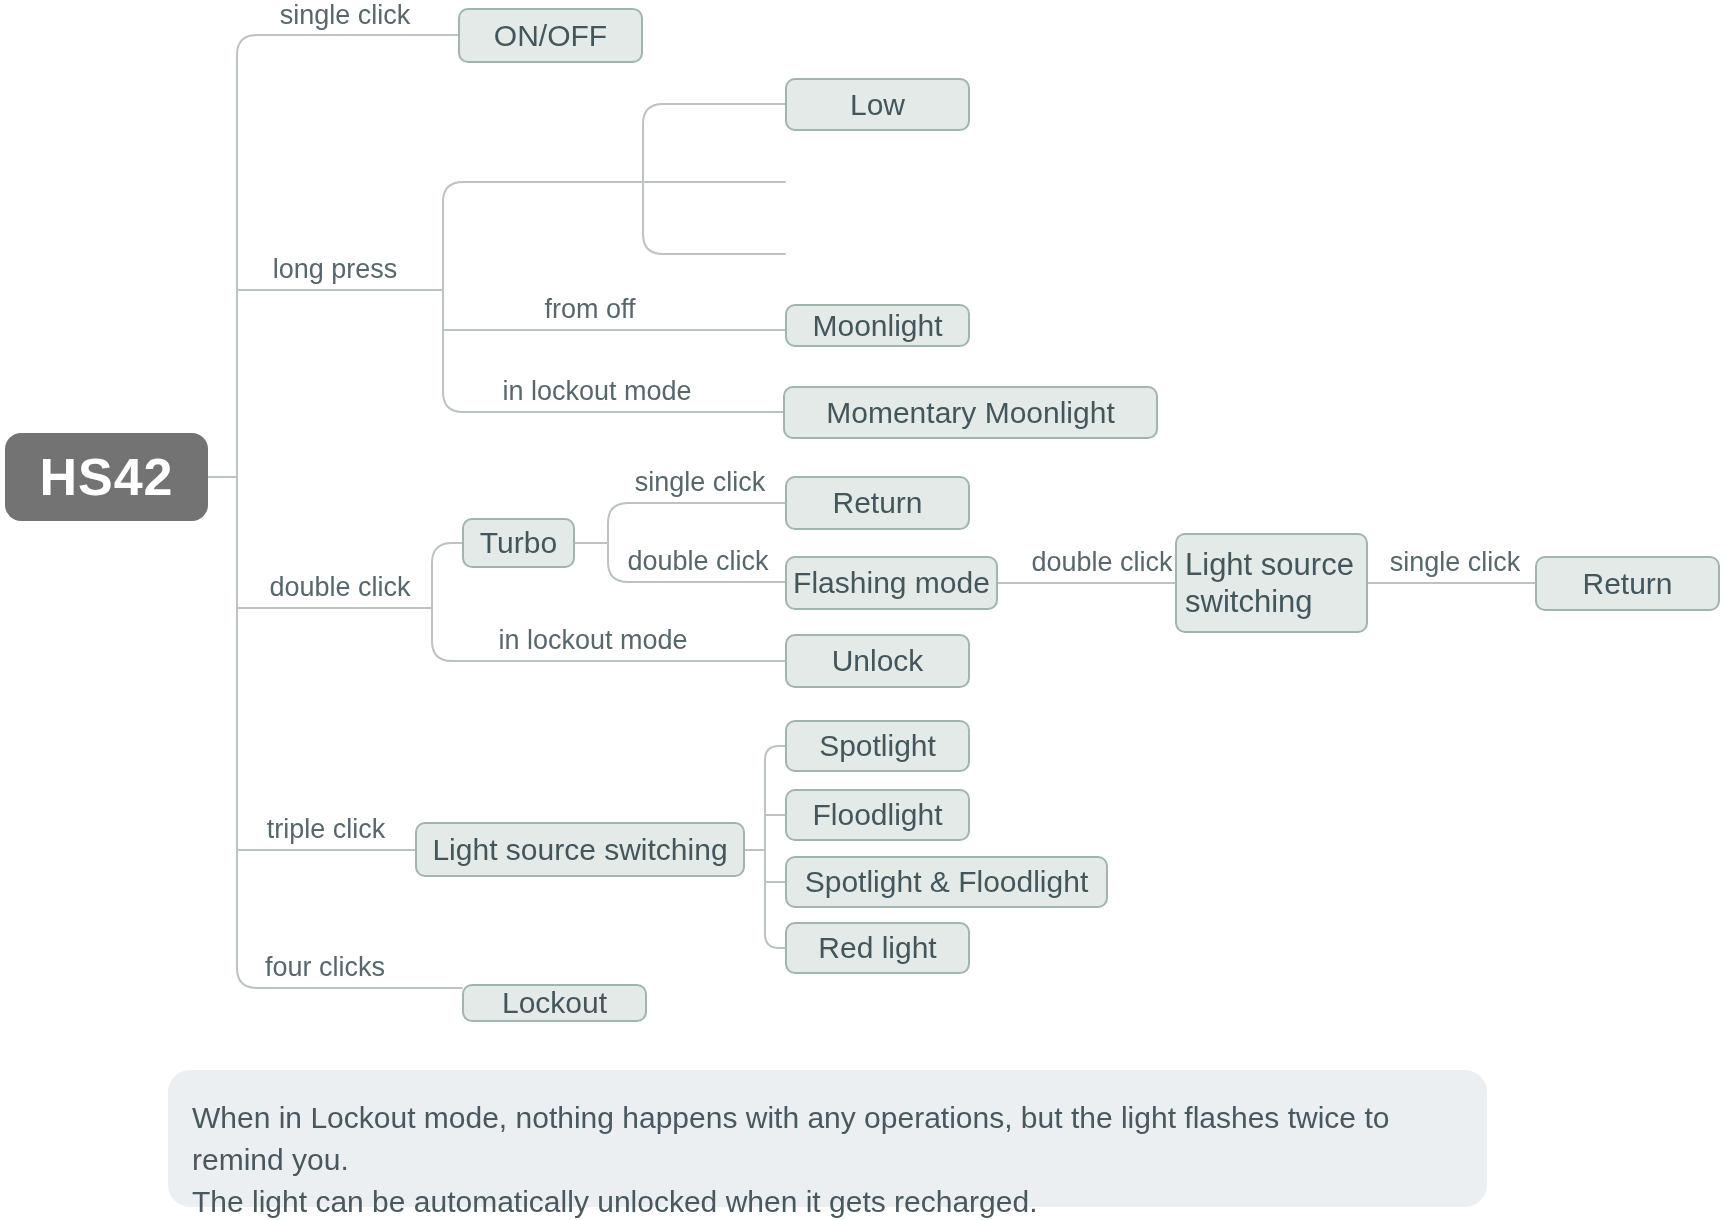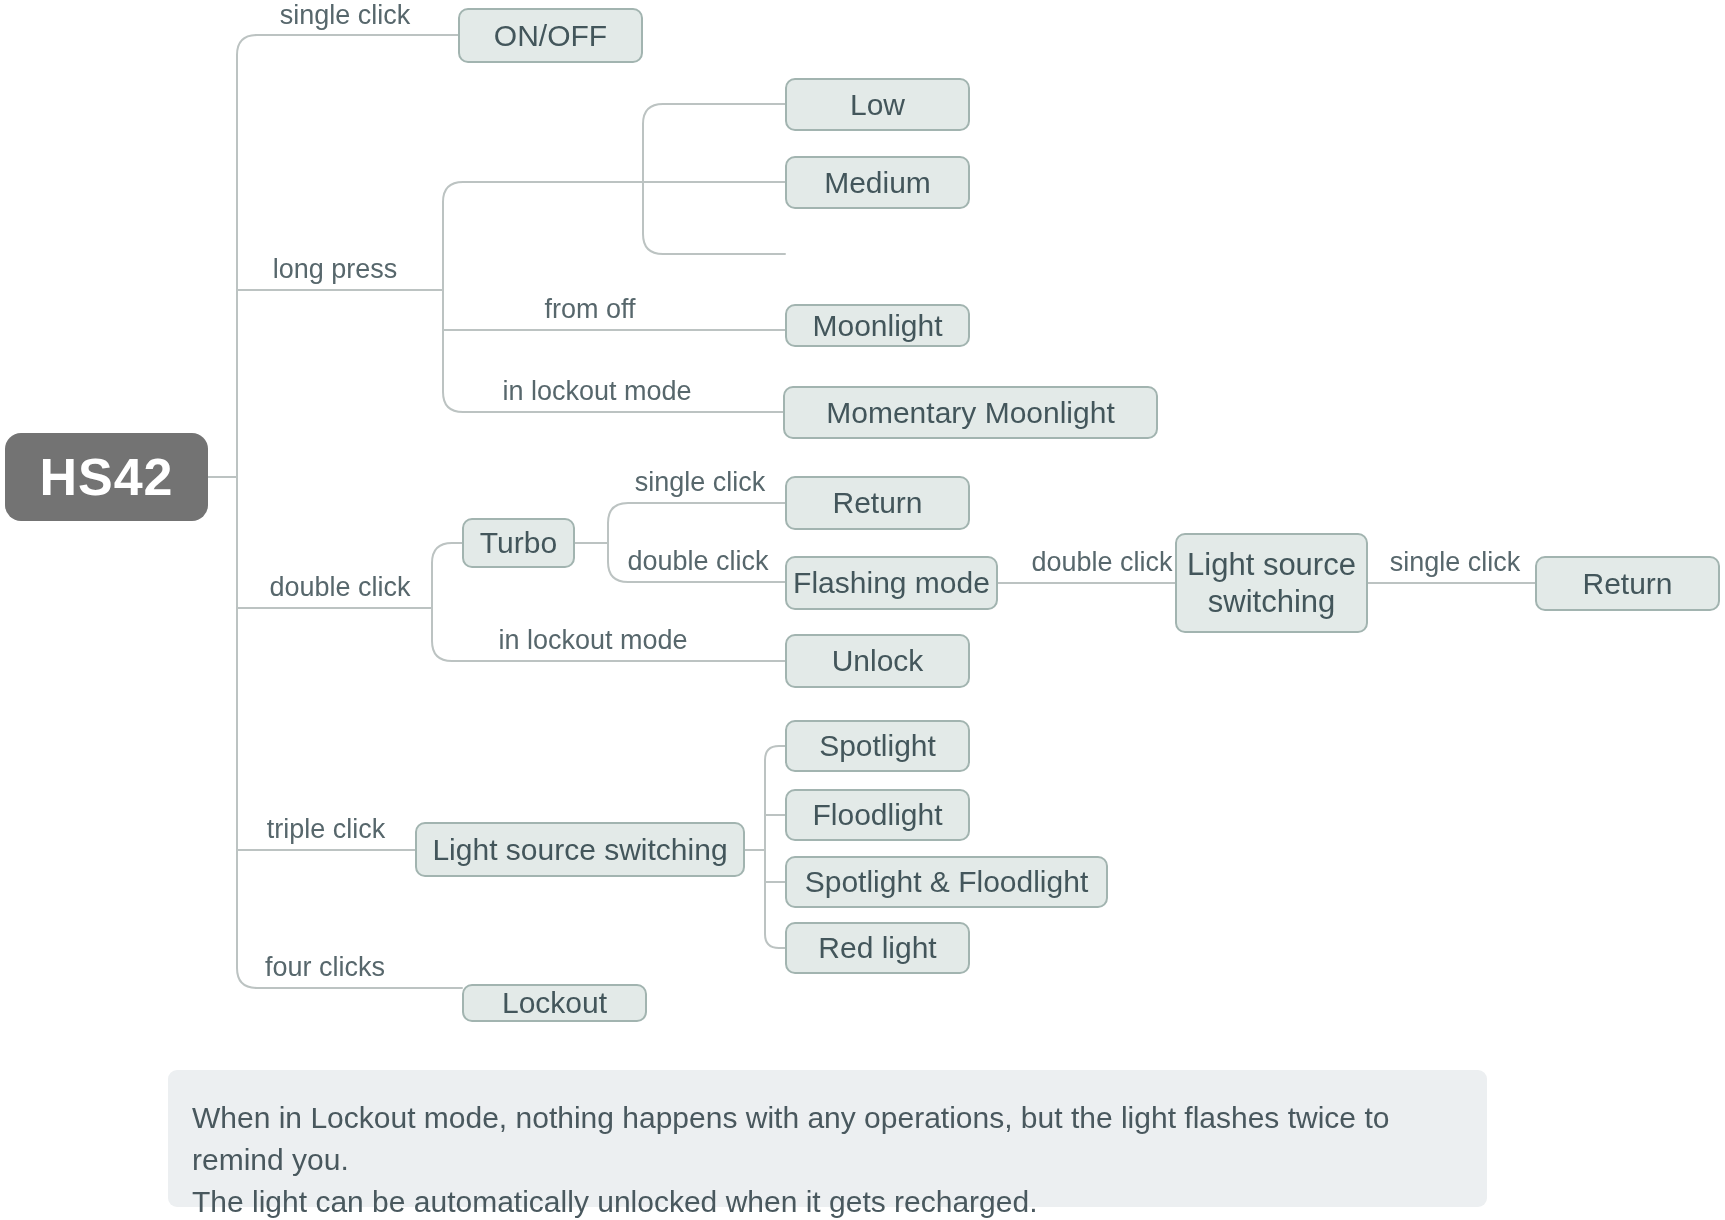--- a/index.html
+++ b/index.html
@@ -6,34 +6,34 @@
   .stage{
     position:relative;width:1725px;height:1220px;background:#ffffff;overflow:hidden;
     font-family:"Liberation Sans","DejaVu Sans",sans-serif;
   }
   .connectors{position:absolute;left:0;top:0;z-index:1;}
   .connectors path{fill:none;stroke:#bcc3c2;stroke-width:2;stroke-linecap:round;}
   .node{
     position:absolute;z-index:2;box-sizing:border-box;
     background:#e3eae8;border:2px solid #a2b4b0;border-radius:10px;
     display:flex;align-items:center;justify-content:center;
-    color:#43565b;font-size:30px;white-space:nowrap;text-align:center;
+    color:#43565b;font-size:30px;white-space:nowrap;
   }
   .node.wrap{white-space:normal;font-size:31px;line-height:37px;padding:0 8px;}
   .node.root{
     background:#737373;border:none;border-radius:16px;
     color:#ffffff;font-weight:bold;font-size:52px;letter-spacing:1px;
   }
   .edge-label{
     position:absolute;z-index:2;width:220px;text-align:center;
     color:#57676c;font-size:27px;line-height:30px;white-space:nowrap;
   }
   .note{
     position:absolute;z-index:2;box-sizing:border-box;
-    background:#eceff1;border-radius:9px;
+    background:#eceff1;border-radius:22px;
     color:#49585e;font-size:30px;line-height:42px;
     padding:27px 30px 0 24px;
   }
 </style>
 </head>
 <body>
 
 <div class="stage">
 
   <svg class="connectors" width="1725" height="1220" viewBox="0 0 1725 1220">
@@ -56,21 +56,20 @@
     <path d="M 765 882 H 785"></path>
   </svg>
 
   <div class="node root" style="left:5px;top:433px;width:203px;height:88px">HS42</div>
 
   <div class="edge-label" style="left:235px;top:0px">single click</div>
   <div class="node" style="left:458px;top:8px;width:185px;height:55px">ON/OFF</div>
 
   <div class="edge-label" style="left:225px;top:254px">long press</div>
   <div class="node" style="left:785px;top:78px;width:185px;height:53px">Low</div>
-  <div class="node" style="left:785px;top:156px;width:185px;height:53px">Medium</div>
   <div class="edge-label" style="left:480px;top:294px">from off</div>
   <div class="node" style="left:785px;top:304px;width:185px;height:43px">Moonlight</div>
   <div class="edge-label" style="left:487px;top:376px">in lockout mode</div>
   <div class="node" style="left:783px;top:386px;width:375px;height:53px">Momentary Moonlight</div>
 
   <div class="edge-label" style="left:230px;top:572px">double click</div>
   <div class="node" style="left:462px;top:518px;width:113px;height:50px">Turbo</div>
   <div class="edge-label" style="left:590px;top:467px">single click</div>
   <div class="node" style="left:785px;top:476px;width:185px;height:54px">Return</div>
   <div class="edge-label" style="left:588px;top:546px">double click</div>

